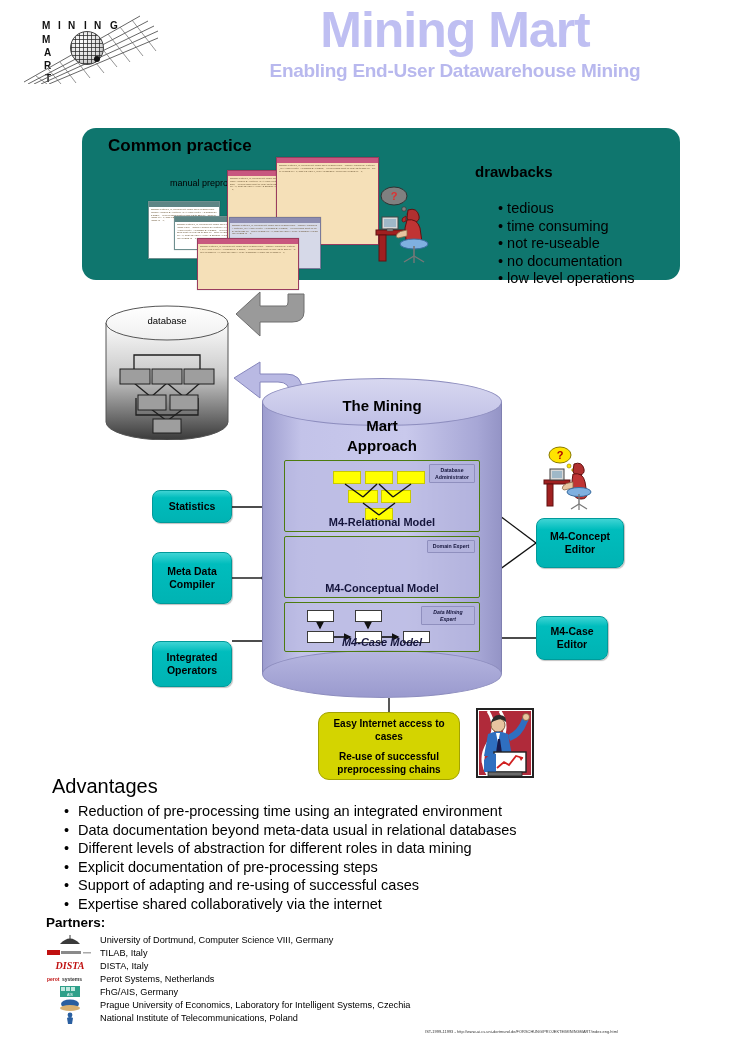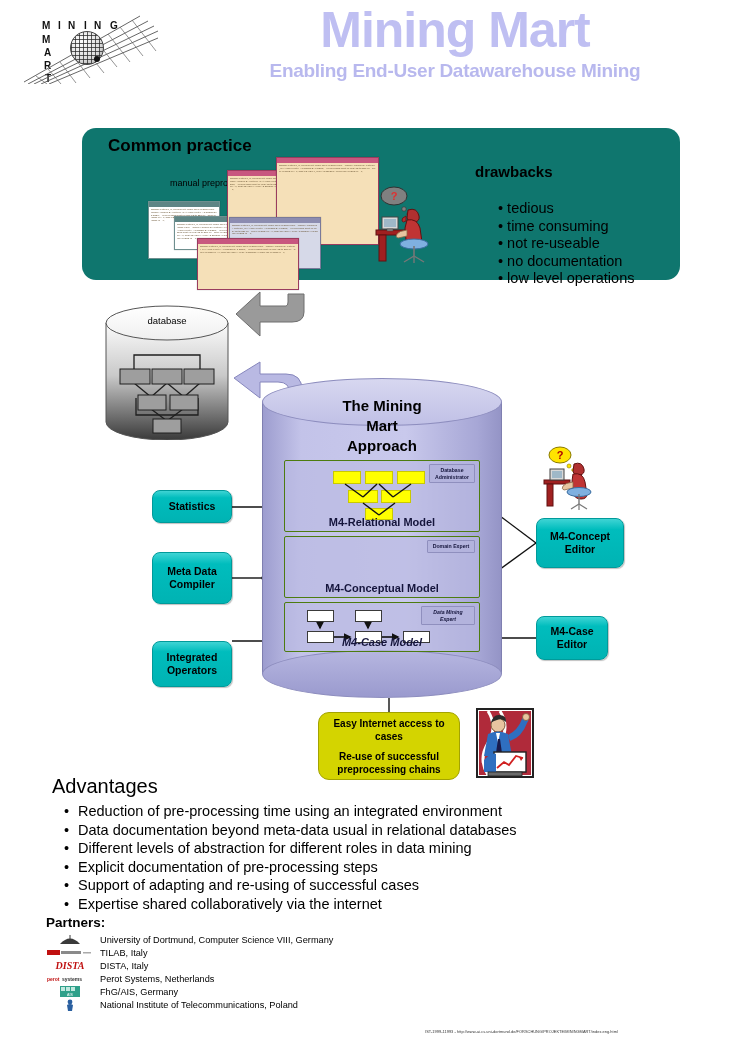--- a/index.html
+++ b/index.html
@@ -607,20 +607,29 @@
             <rect x="0" y="0" width="20" height="11" fill="#2fa08a"></rect>
             <rect x="1" y="1" width="4" height="4" fill="#bfe8de"></rect>
             <rect x="6" y="1" width="4" height="4" fill="#bfe8de"></rect>
             <rect x="11" y="1" width="4" height="4" fill="#bfe8de"></rect>
             <text x="10" y="9.6" font-size="3.6" fill="#fff" text-anchor="middle" font-family="Liberation Sans, sans-serif">AIS</text>
           </svg>
       </div>
       <span class="partner-name">FhG/AIS, Germany</span>
     </div>
 
+    <div class="partner-row">
+      <div class="partner-logo">
+        <svg width="24" height="12" viewBox="0 0 24 12">
+            <ellipse cx="12" cy="5" rx="9" ry="4.5" fill="#2a5fa0"></ellipse>
+            <ellipse cx="12" cy="9" rx="10" ry="3" fill="#d8b070"></ellipse>
+          </svg>
+      </div>
+      <span class="partner-name">Prague University of Economics, Laboratory for Intelligent Systems, Czechia</span>
+    </div>
 
     <div class="partner-row">
       <div class="partner-logo">
         <svg width="12" height="12" viewBox="0 0 12 12">
             <circle cx="6" cy="3" r="2.4" fill="#2a5fa0"></circle>
             <path d="M3 6 q3 -2 6 0 l-1 6 l-4 0 z" fill="#2a5fa0"></path>
           </svg>
       </div>
       <span class="partner-name">National Institute of Telecommunications, Poland</span>
     </div>

